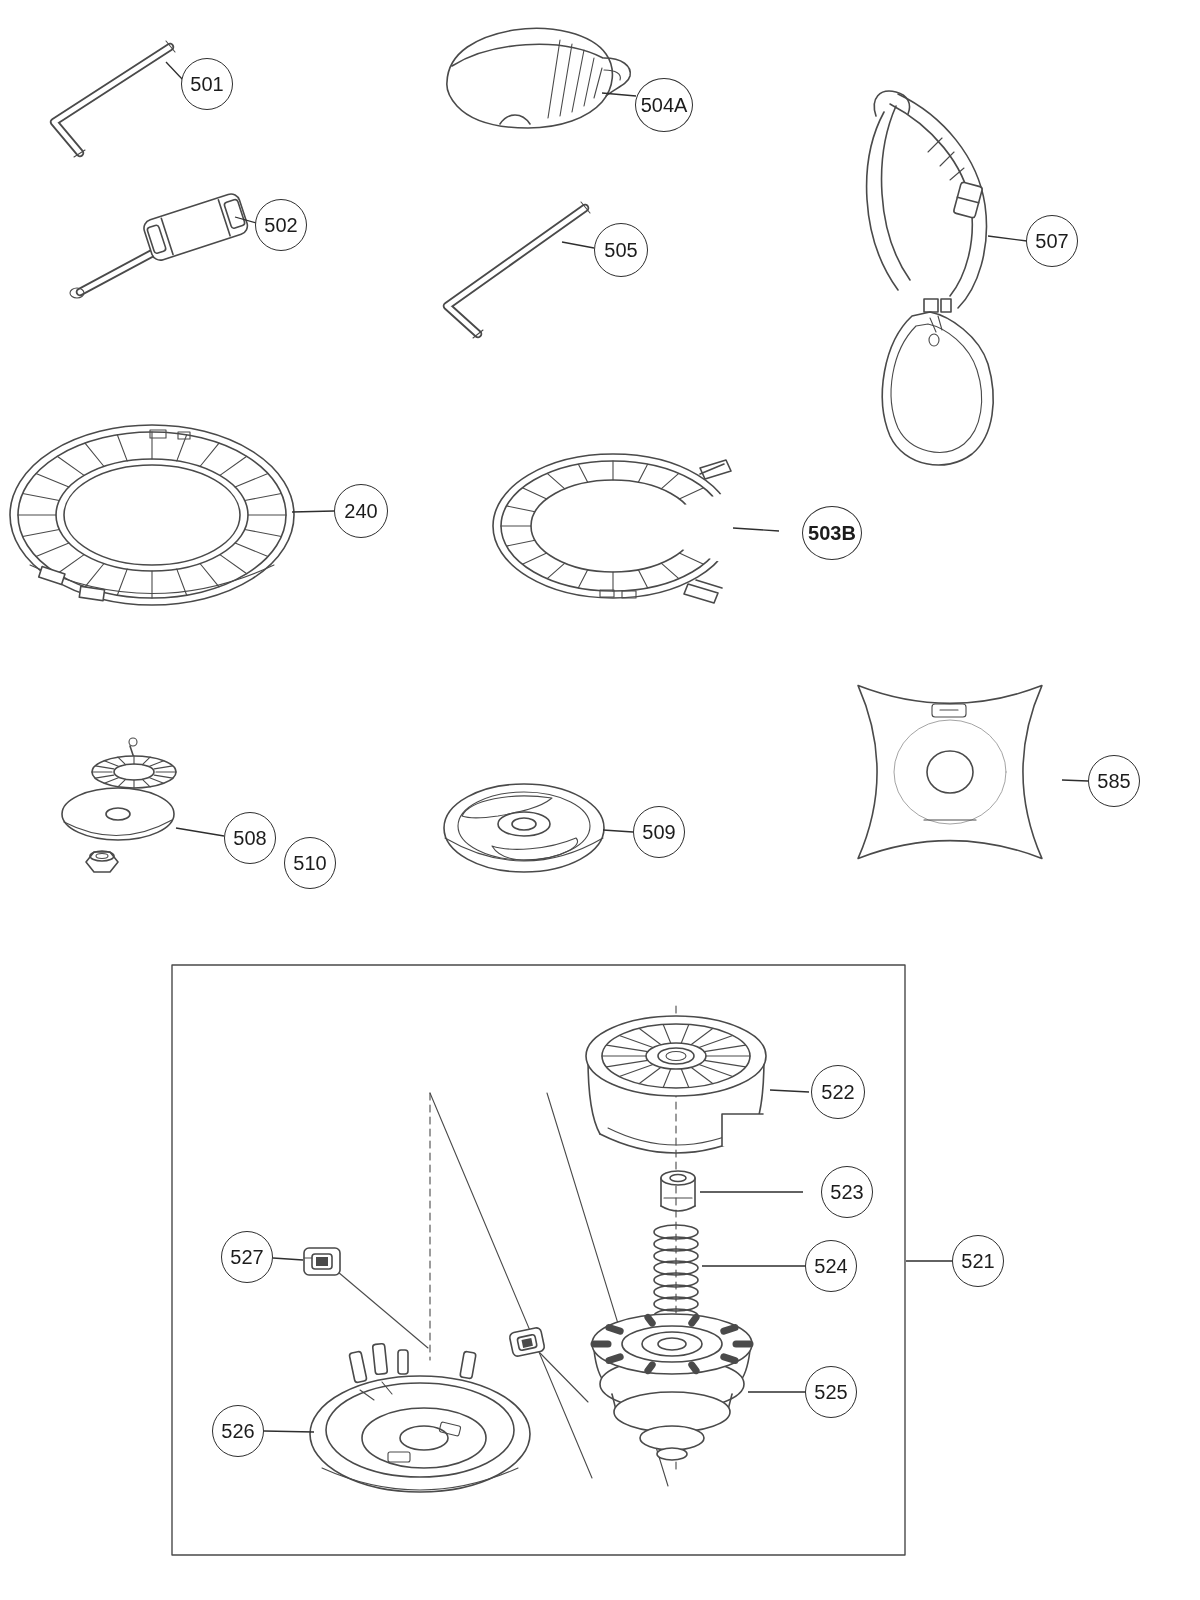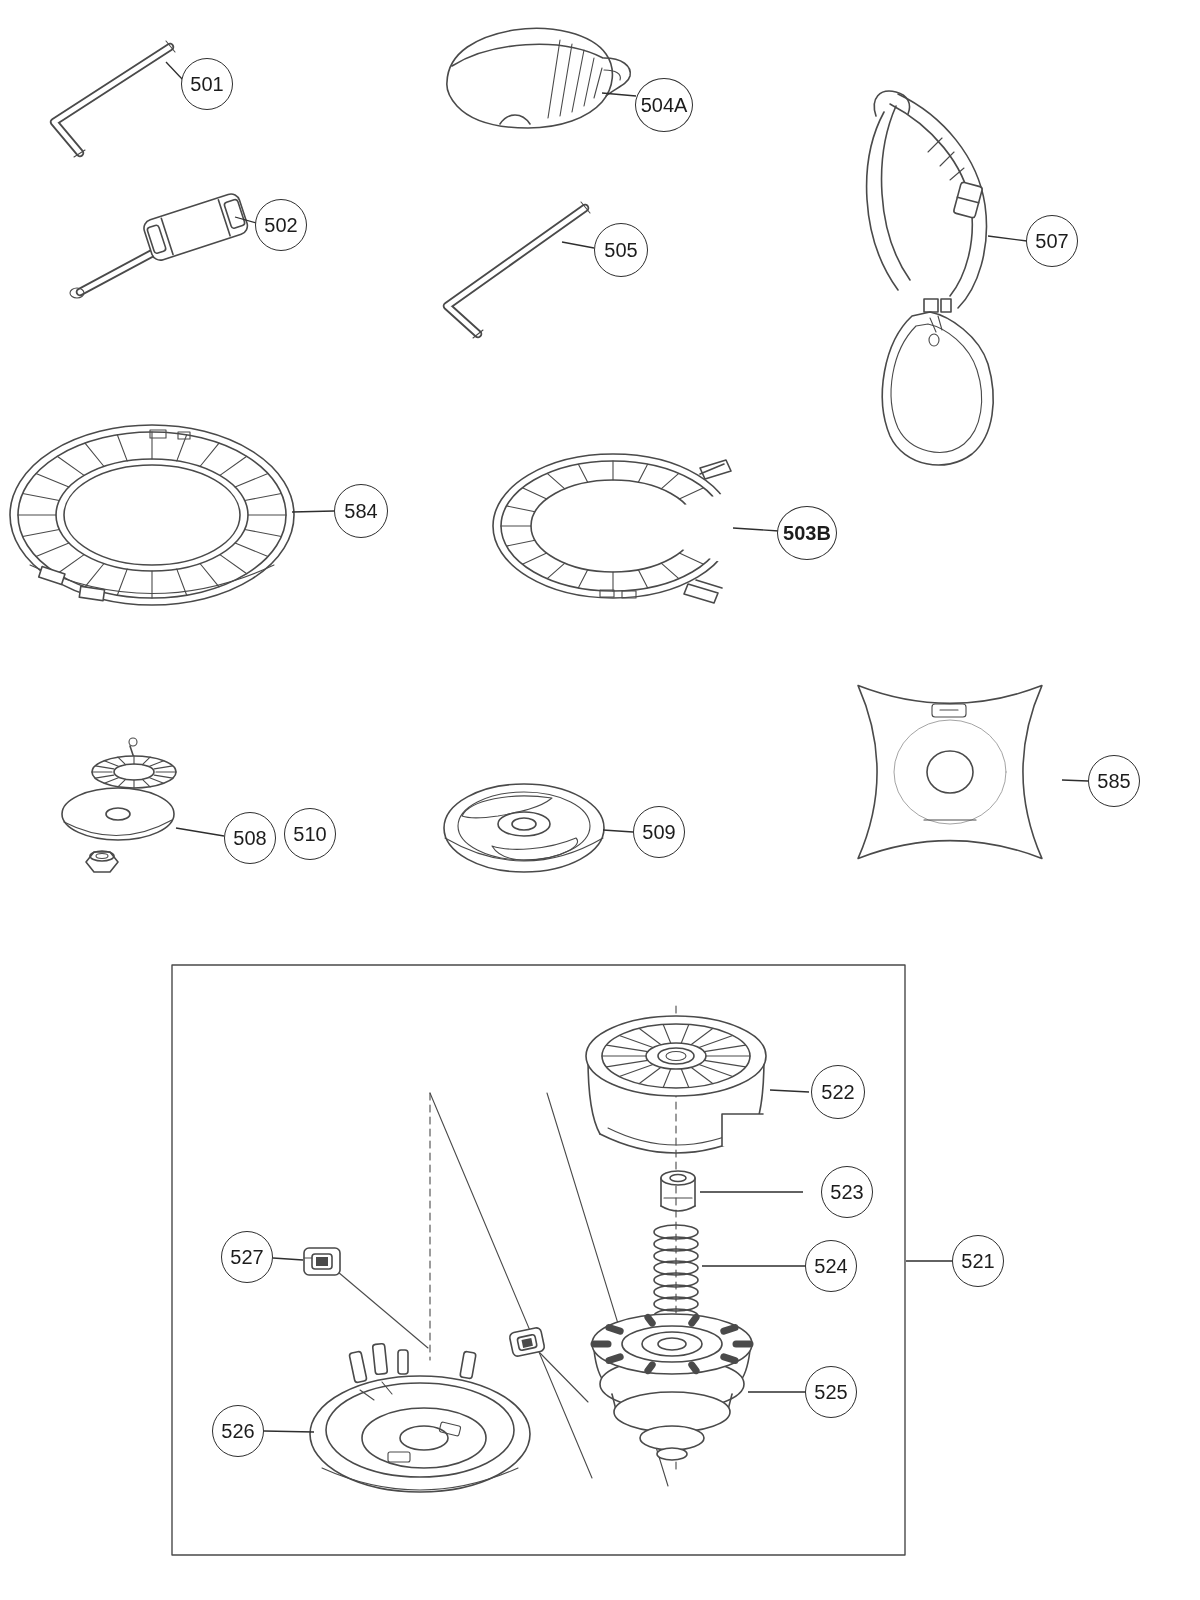--- a/index.html
+++ b/index.html
@@ -20,21 +20,21 @@
   .darkfill{fill:var(--line,#4a4a4a);stroke:none;}
   .leader{stroke:var(--callout-border,#2e2e2e);stroke-width:1.3;}
   .dash{stroke-dasharray:7 5;}
   
   .callout{
     position:absolute;display:flex;align-items:center;justify-content:center;
     border:1.7px solid var(--callout-border,#2e2e2e);border-radius:50%;
     background:#ffffff;color:#1c1c1c;font-size:20px;line-height:1;
     box-sizing:border-box;z-index:5;
   }
-  .callout.bold{font-weight:700;}
+  .callout.bold{font-weight:700;margin-left:25px;}
 </style>
 </head>
 <body style="background: rgb(255, 255, 255);">
 
 <svg class="stage" viewBox="0 0 1200 1600" xmlns="http://www.w3.org/2000/svg">
 
   <g>
     <path class="art thick" d="M170,47 L54,122 L80,153"></path>
     <path class="tube-core" d="M170,47 L54,122 L80,153"></path>
     <line class="art thin" x1="166" y1="41" x2="175" y2="52"></line>
@@ -358,21 +358,21 @@
 </svg>
 
 <div>
   <div class="callout" style="left:181px;top:58px;width:52px;height:52px">
       <span>501</span>
     </div>
   <div class="callout" style="left:255px;top:199px;width:52px;height:52px">
       <span>502</span>
     </div>
   <div class="callout" style="left:334px;top:484px;width:54px;height:54px">
-      <span>584</span>
+      <span>240</span>
     </div>
   <div class="callout bold" style="left:777px;top:506px;width:60px;height:54px">
       <span>503B</span>
     </div>
   <div class="callout" style="left:635px;top:78px;width:58px;height:54px">
       <span>504A</span>
     </div>
   <div class="callout" style="left:594px;top:223px;width:54px;height:54px">
       <span>505</span>
     </div>
@@ -381,21 +381,21 @@
     </div>
   <div class="callout" style="left:1026px;top:215px;width:52px;height:52px">
       <span>507</span>
     </div>
   <div class="callout" style="left:224px;top:812px;width:52px;height:52px">
       <span>508</span>
     </div>
   <div class="callout" style="left:633px;top:806px;width:52px;height:52px">
       <span>509</span>
     </div>
-  <div class="callout" style="left:284px;top:808px;width:52px;height:52px">
+  <div class="callout" style="left:284px;top:837px;width:52px;height:52px">
       <span>510</span>
     </div>
   <div class="callout" style="left:952px;top:1235px;width:52px;height:52px">
       <span>521</span>
     </div>
   <div class="callout" style="left:811px;top:1065px;width:54px;height:54px">
       <span>522</span>
     </div>
   <div class="callout" style="left:821px;top:1166px;width:52px;height:52px">
       <span>523</span>

